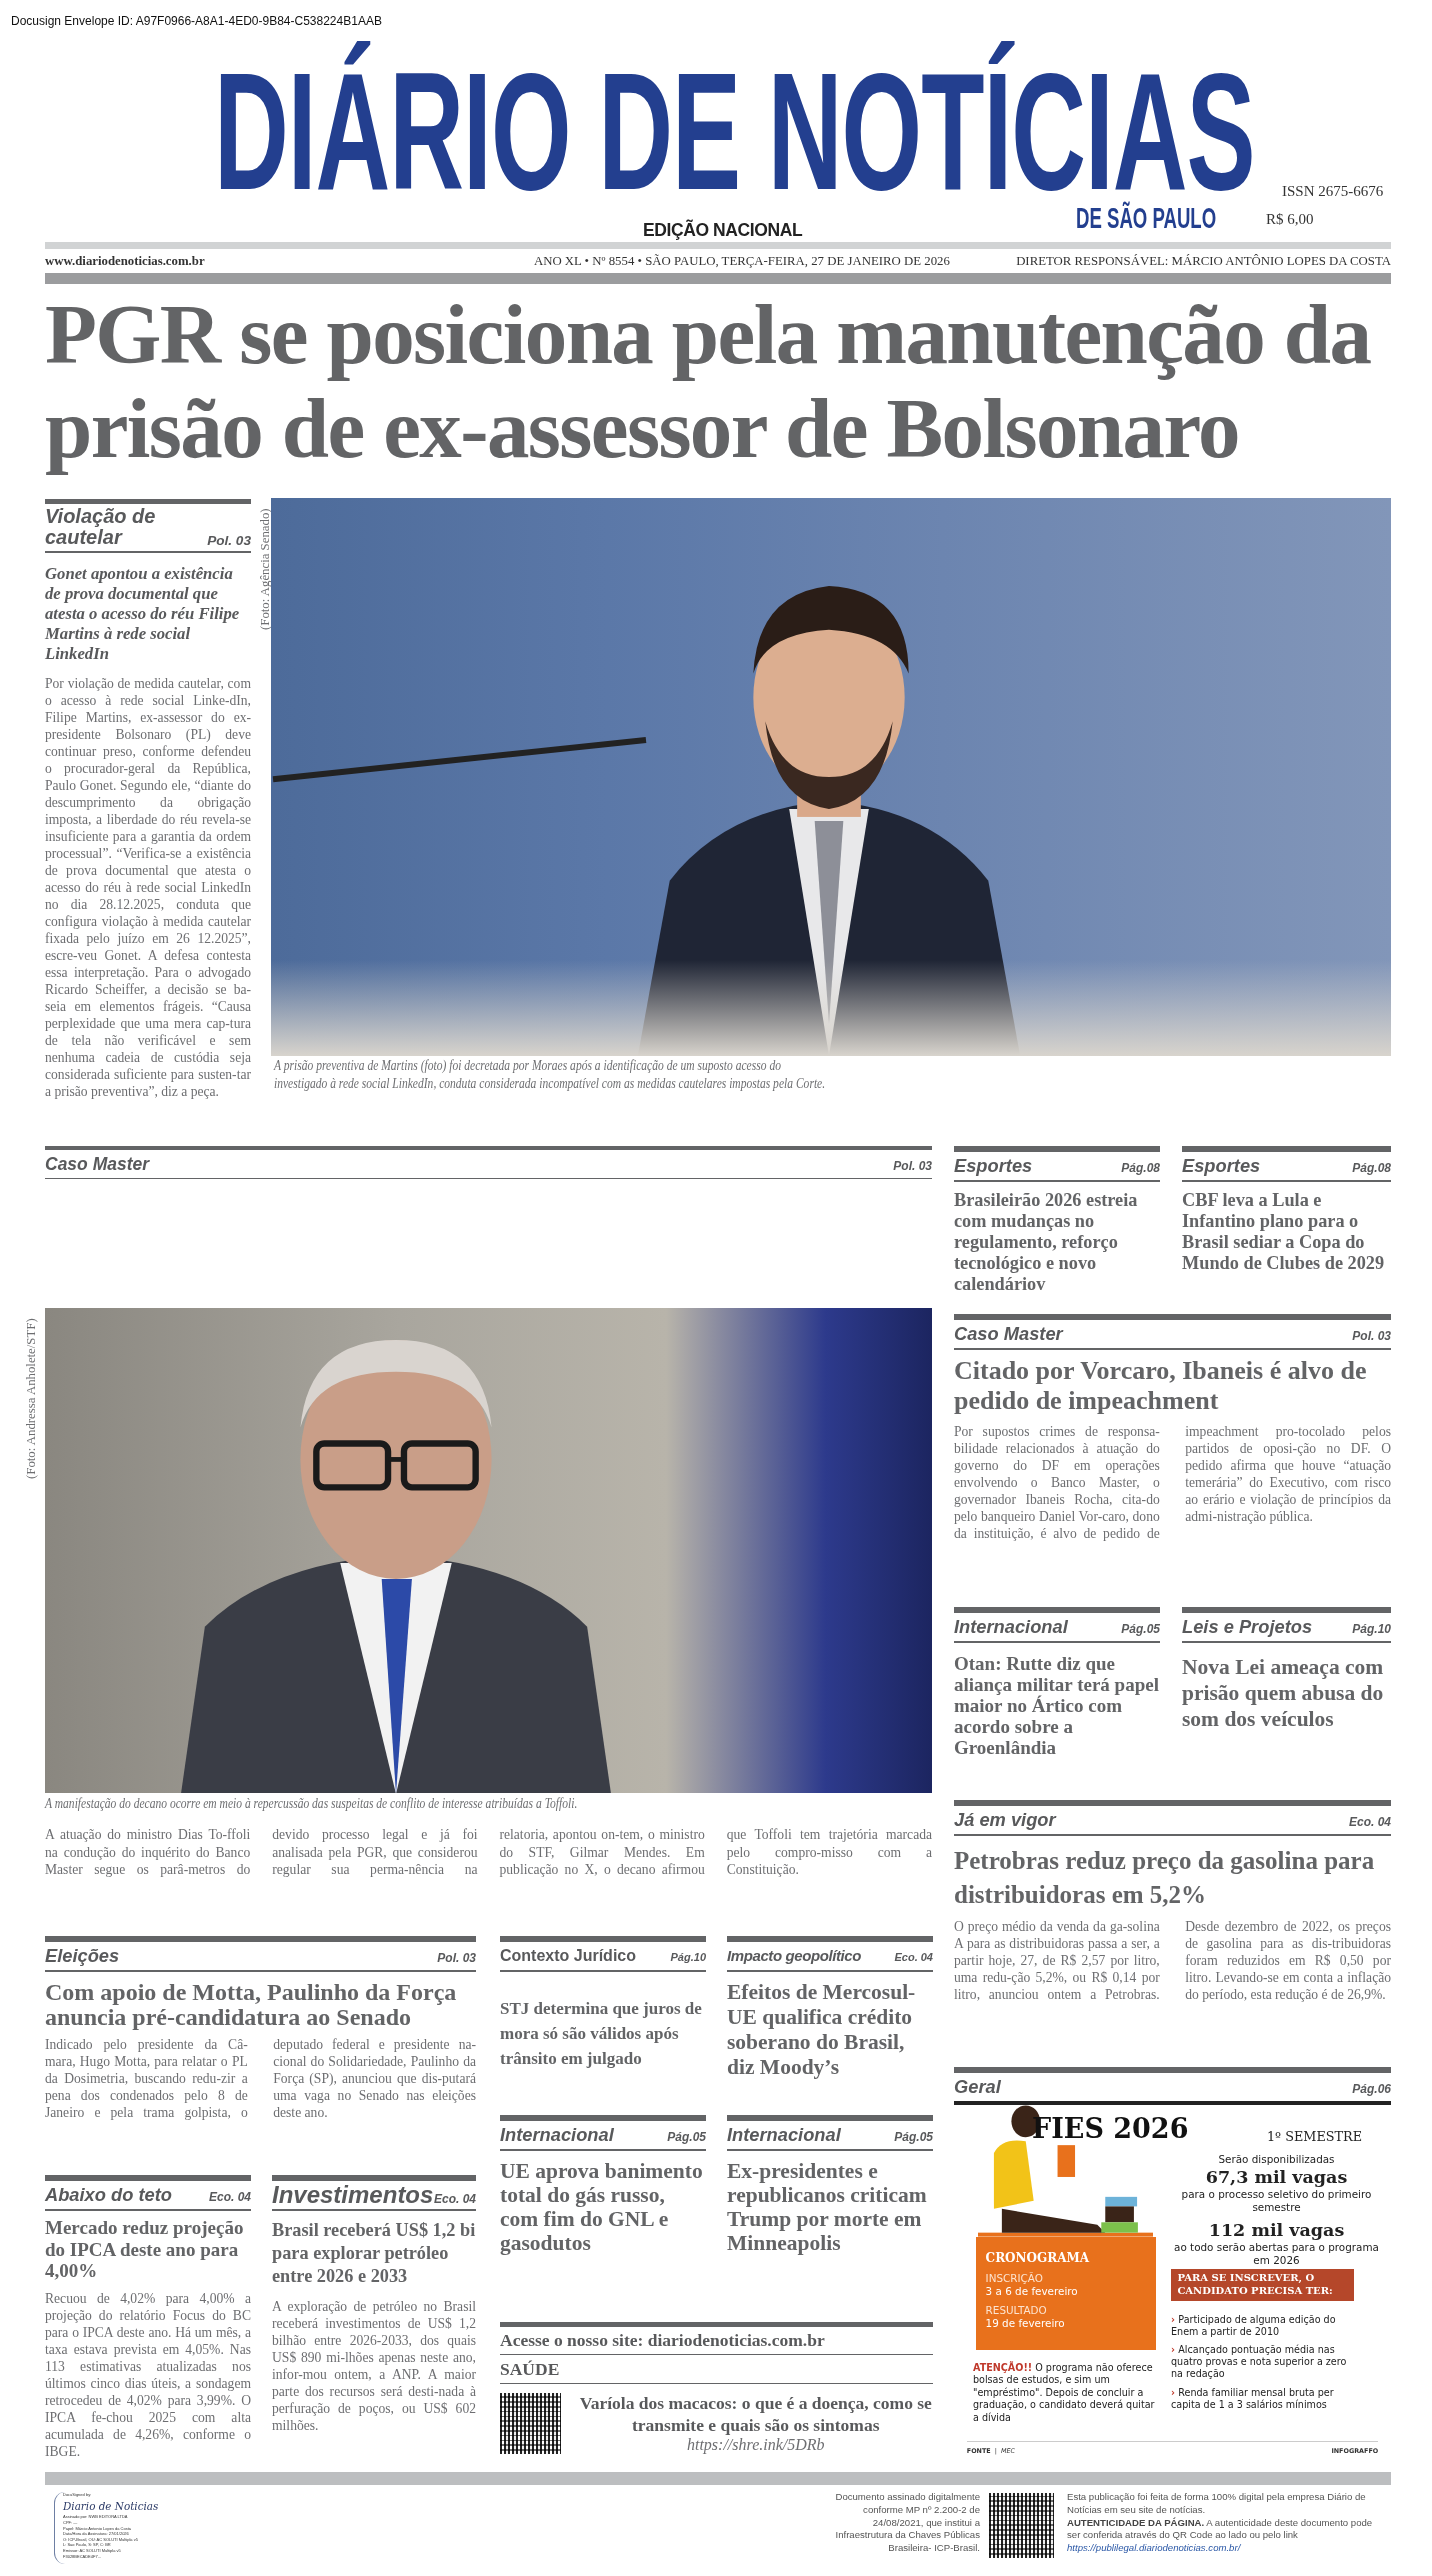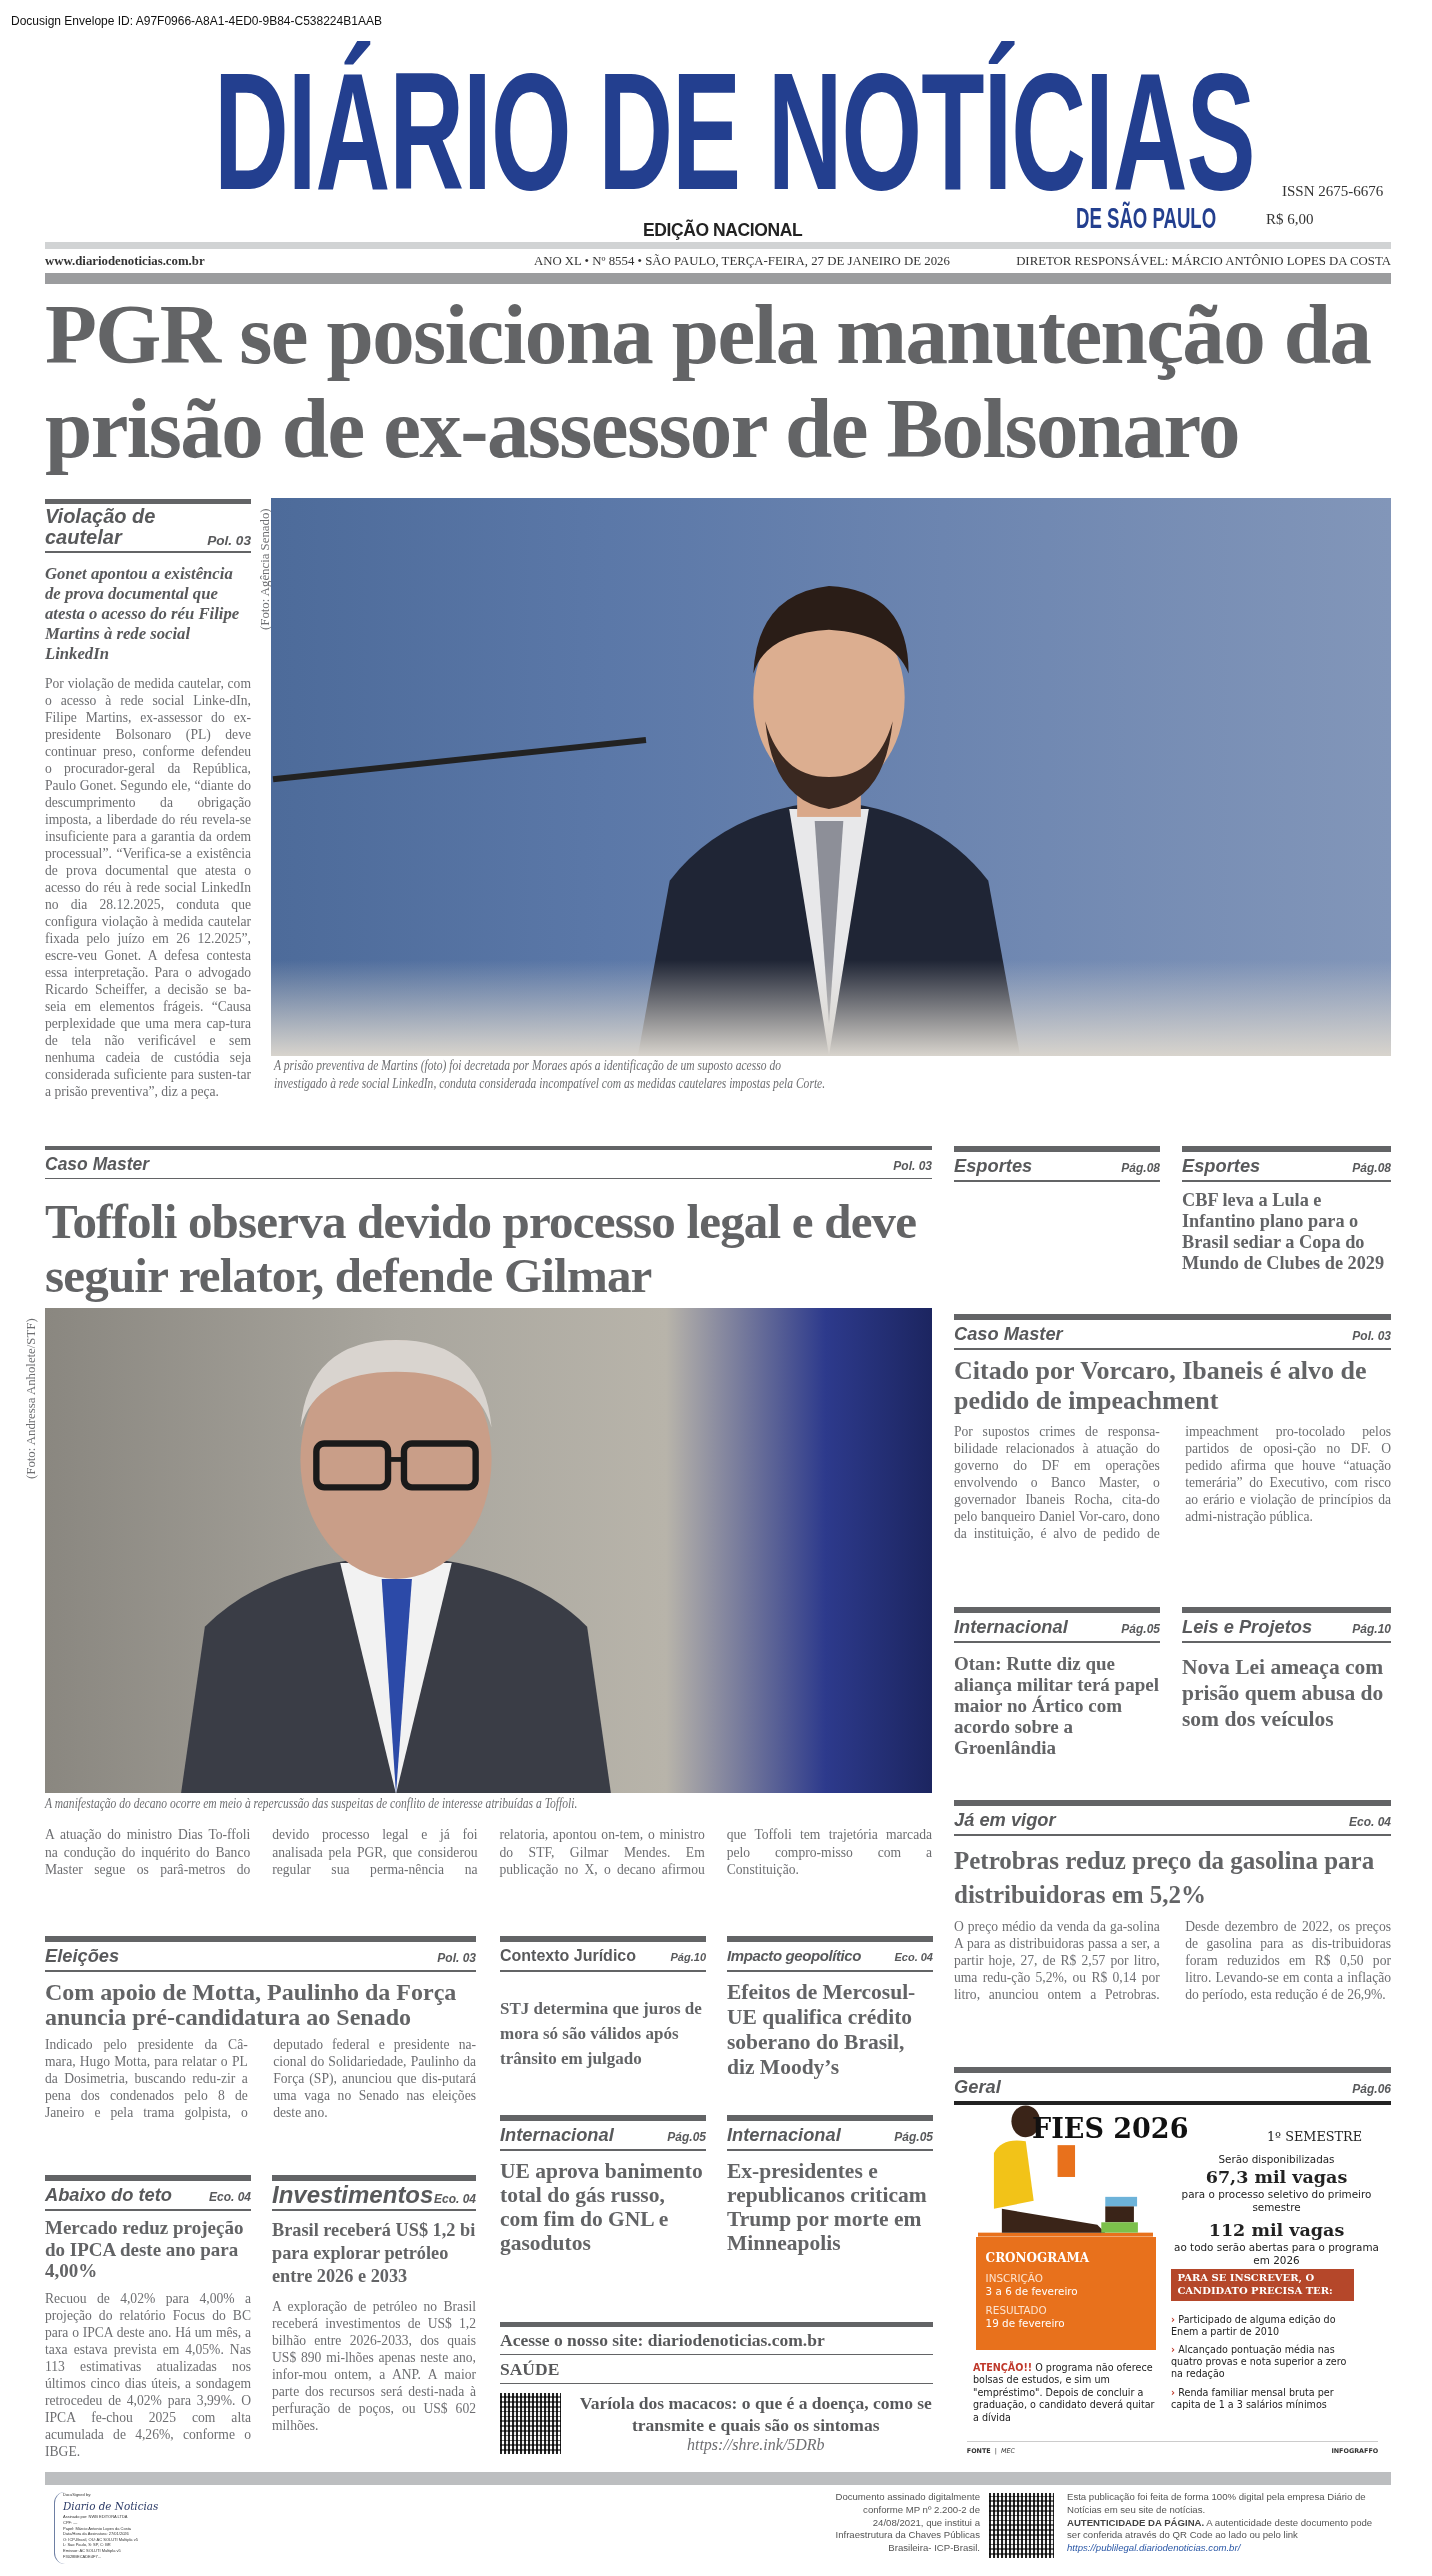--- a/index.html
+++ b/index.html
@@ -108,21 +108,20 @@
   <div style="position:absolute; left:0; bottom:0; width:100%; height:96px; background:linear-gradient(180deg,rgba(255,255,255,0) 0%, #d8d4cd 100%);"></div>
 </div>
 <div class="abs photo-cap" style="left:274px; top:1057px;">A prisão preventiva de Martins (foto) foi decretada por Moraes após a identificação de um suposto acesso do</div>
 <div class="abs photo-cap" style="left:274px; top:1075px;">investigado à rede social LinkedIn, conduta considerada incompatível com as medidas cautelares impostas pela Corte.</div>
 
 <div class="abs" style="left:45px; top:1146px; width:887px;">
   <div class="sec-head" style="border-top-width:4.8px; border-bottom-width:1.6px;">
     <span class="sec-title" style="font-size:17.5px;">Caso Master</span>
     <span class="sec-page" style="font-size:12px;">Pol. 03</span>
   </div>
-  <h2 style="font: bold 49px/54px 'Liberation Serif', serif; color:#636466; margin-top:16px; letter-spacing:-0.8px;">Toffoli observa devido processo legal e deve seguir relator, defende Gilmar</h2>
 </div>
 <div class="abs credit" style="left:24px; top:1479px;">(Foto: Andressa Anholete/STF)</div>
 <div class="abs photo2">
   <svg style="position:absolute; left:128px; top:16px;" width="446" height="470" viewBox="0 0 560 590">
     <path d="M10 590 L40 380 Q120 300 280 290 Q440 300 520 380 L550 590 Z" fill="#3a3d46"></path>
     <path d="M210 300 L280 590 L350 300 Z" fill="#f2f2f2"></path>
     <path d="M262 320 L280 590 L300 320 Z" fill="#2c4aa8"></path>
     <ellipse cx="280" cy="170" rx="120" ry="150" fill="#c99e88"></ellipse>
     <path d="M160 130 Q170 20 280 20 Q390 20 400 130 Q380 60 280 60 Q180 60 160 130 Z" fill="#d9d4cf"></path>
     <rect x="180" y="150" width="90" height="55" rx="10" fill="none" stroke="#1a1a1a" stroke-width="8"></rect>
@@ -131,20 +130,21 @@
   </svg>
 </div>
 <div class="abs photo-cap" style="left:45px; top:1795px;">A manifestação do decano ocorre em meio à repercussão das suspeitas de conflito de interesse atribuídas a Toffoli.</div>
 <p class="abs body-text four-col" style="left:45px; top:1826px; width:887px; transform:scaleX(1); font-size:13.6px; line-height:17.5px;">A atuação do ministro Dias To-ffoli na condução do inquérito do Banco Master segue os parâ-metros do devido processo legal e já foi analisada pela PGR, que considerou regular sua perma-nência na relatoria, apontou on-tem, o ministro do STF, Gilmar Mendes. Em publicação no X, o decano afirmou que Toffoli tem trajetória marcada pelo compro-misso com a Constituição.</p>
 
 <div class="abs" style="left:954px; top:1146px; width:206px;">
   <div class="sec-head">
     <span class="sec-title" style="font-size:18.3px;">Esportes</span>
     <span class="sec-page" style="font-size:12px;">Pág.08</span>
   </div>
+  <div class="hl-md" style="font-size:18.3px; line-height:21px; margin-top:8px;">Brasileirão 2026 estreia com mudanças no regulamento, reforço tecnológico e novo calendáriov</div>
 </div>
 <div class="abs" style="left:1182px; top:1146px; width:209px;">
   <div class="sec-head">
     <span class="sec-title" style="font-size:18.3px;">Esportes</span>
     <span class="sec-page" style="font-size:12px;">Pág.08</span>
   </div>
   <div class="hl-md" style="font-size:18.3px; line-height:21px; margin-top:8px;">CBF leva a Lula e Infantino plano para o Brasil sediar a Copa do Mundo de Clubes de 2029</div>
 </div>
 
 <div class="abs" style="left:954px; top:1314px; width:437px;">

